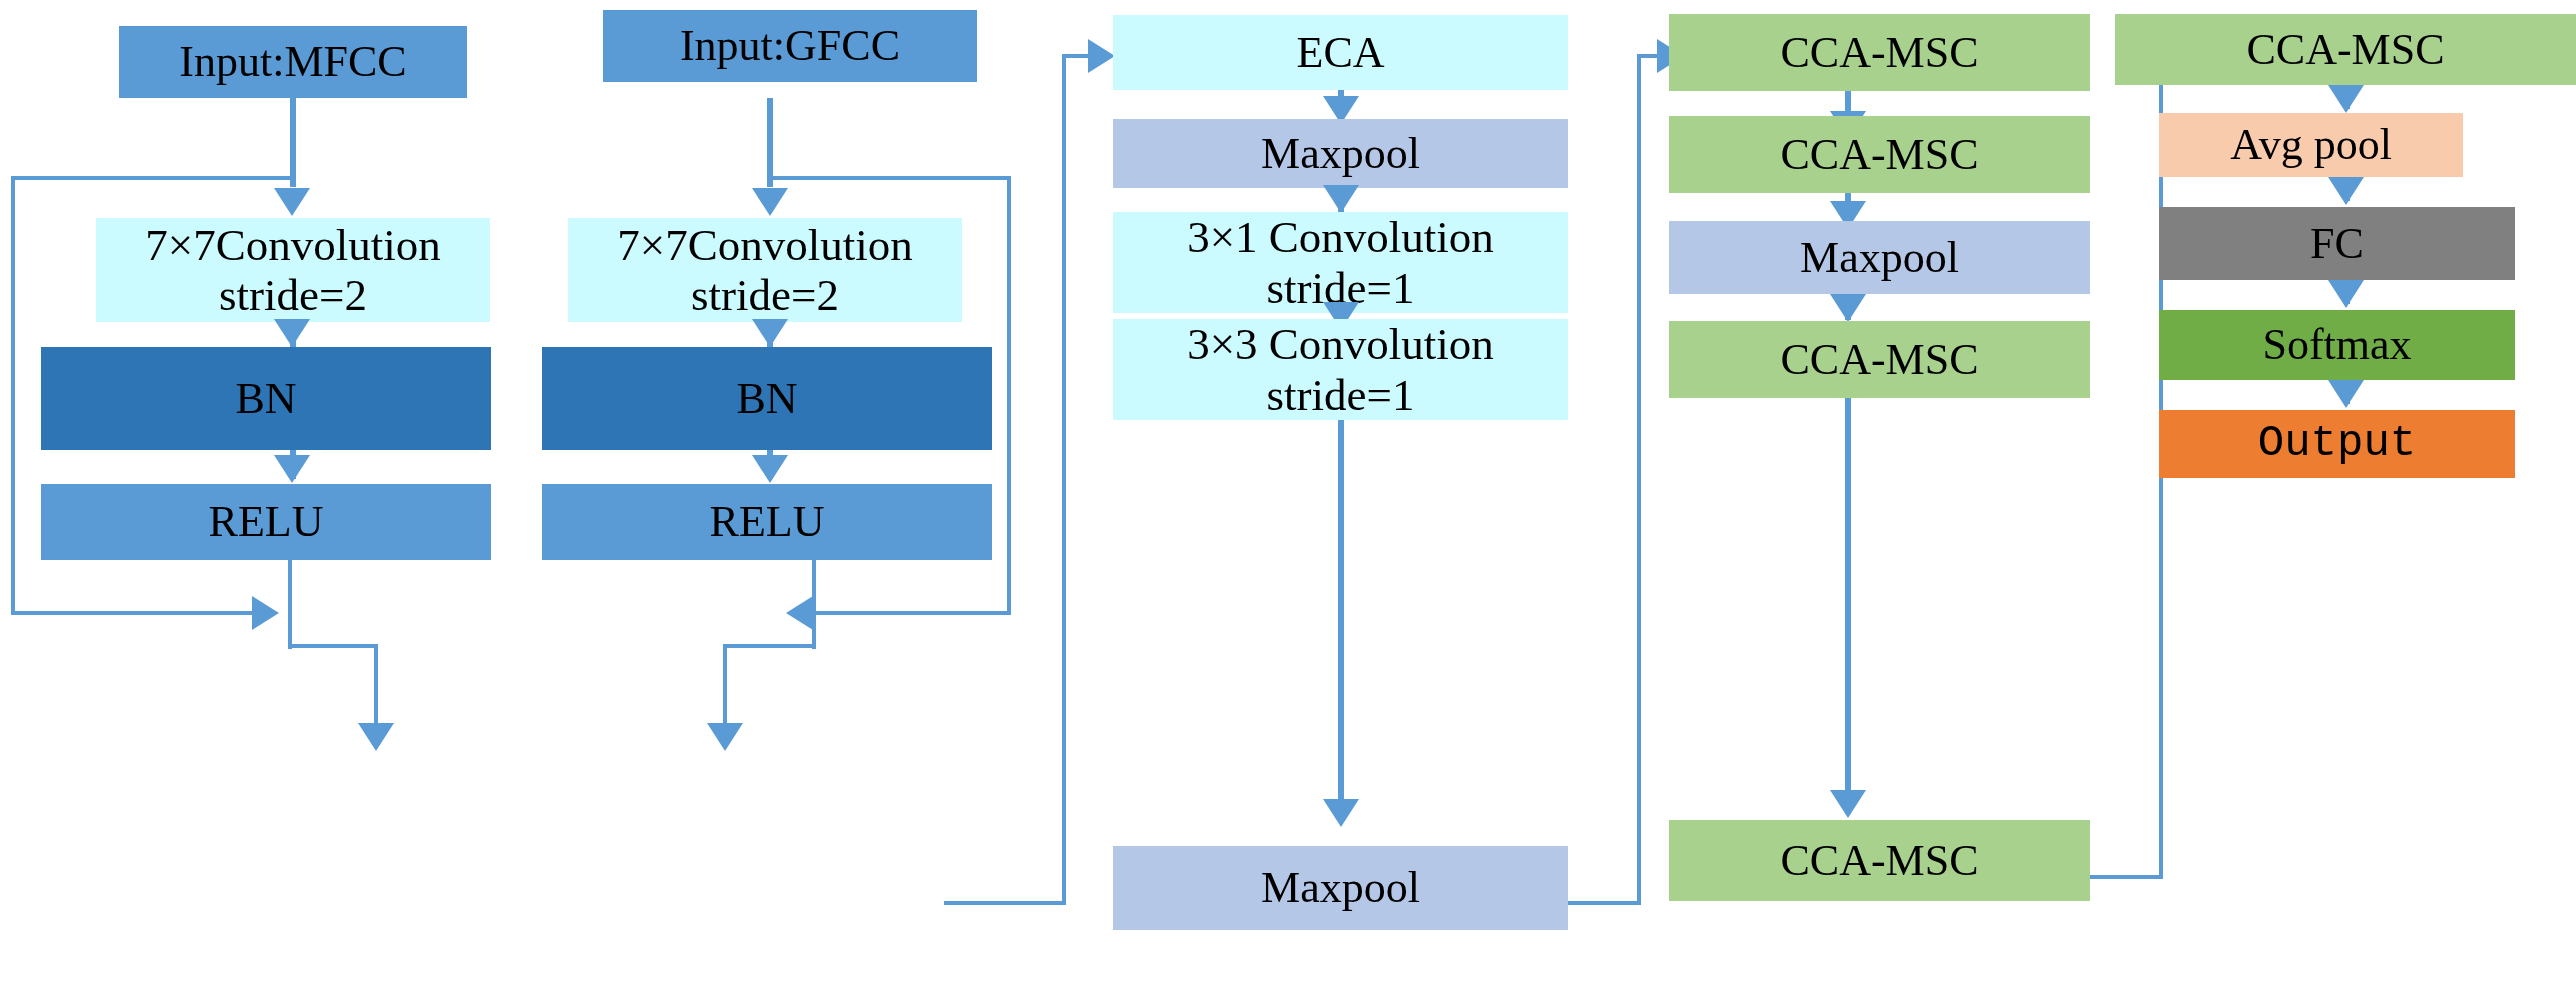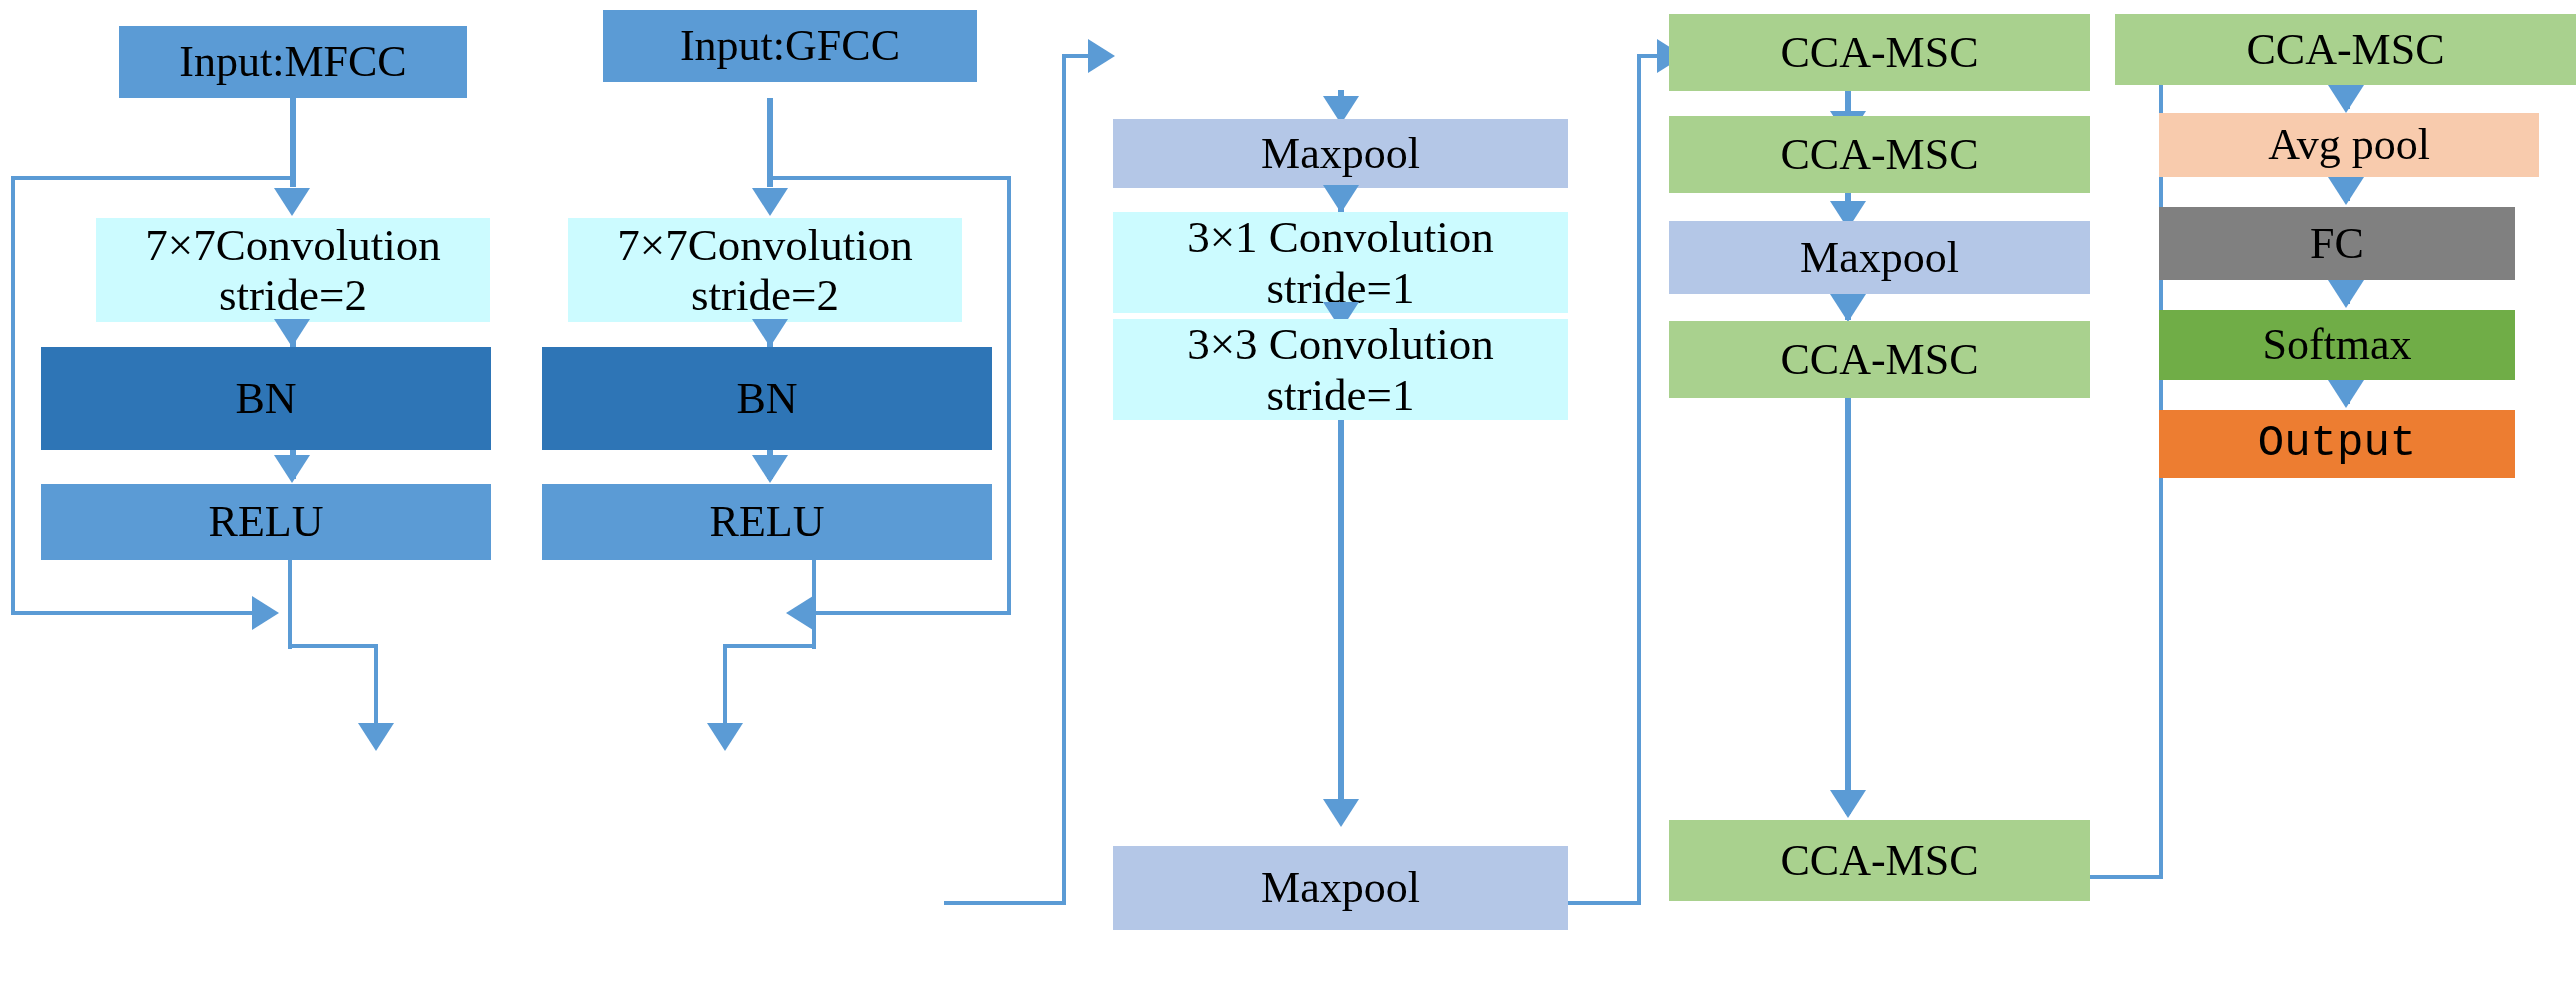--- a/index.html
+++ b/index.html
@@ -84,20 +84,21 @@
   <div class="h thin" style="left:723px;top:644px;width:93px;"></div>
   <div class="v thinv" style="left:723px;top:644px;height:84px;"></div>
   <div class="ar-d" style="left:707px;top:723px;"></div>
 
 
   <div class="h thin" style="left:944px;top:901px;width:122px;"></div>
   <div class="v thinv" style="left:1062px;top:54px;height:851px;"></div>
   <div class="h thin" style="left:1062px;top:54px;width:41px;"></div>
   <div class="ar-r" style="left:1088px;top:39px;"></div>
 
+  <div class="box" style="left:1113px;top:15.4px;width:455px;height:75px;background:#CCFBFF;">ECA</div>
 
   <div class="v" style="left:1338px;top:90px;height:31px;"></div>
   <div class="ar-d" style="left:1323px;top:96px;"></div>
 
   <div class="box" style="left:1113px;top:119px;width:455px;height:69px;background:#B4C7E7;">Maxpool</div>
 
   <div class="v" style="left:1338px;top:188px;height:26px;"></div>
   <div class="ar-d" style="left:1323px;top:185px;"></div>
 
   <div class="box two-line" style="left:1113px;top:212px;width:455px;height:101px;background:#CCFBFF;">3×1 Convolution
@@ -144,21 +145,21 @@
   <div class="h thin" style="left:2090px;top:875px;width:73px;"></div>
   <div class="v thinv" style="left:2159px;top:39px;height:839px;"></div>
   <div class="h thin" style="left:2159px;top:39px;width:32px;"></div>
   <div class="ar-r" style="left:2178px;top:24px;"></div>
 
   <div class="box" style="left:2115px;top:14px;width:461px;height:71px;background:#A9D18E;">CCA-MSC</div>
 
   <div class="v" style="left:2344px;top:85px;height:24px;"></div>
   <div class="ar-d" style="left:2328px;top:85px;"></div>
 
-  <div class="box" style="left:2159px;top:113px;width:380px;height:64px;background:#F8CBAD;">Avg pool</div>
+  <div class="box" style="left:2159px;top:113px;width:304px;height:64px;background:#F8CBAD;">Avg pool</div>
 
   <div class="v" style="left:2344px;top:177px;height:24px;"></div>
   <div class="ar-d" style="left:2328px;top:177px;"></div>
 
   <div class="box" style="left:2159px;top:207px;width:356px;height:73px;background:#808080;">FC</div>
 
   <div class="v" style="left:2344px;top:280px;height:24px;"></div>
   <div class="ar-d" style="left:2328px;top:280px;"></div>
 
   <div class="box" style="left:2159px;top:310px;width:356px;height:70px;background:#70AD47;">Softmax</div>

